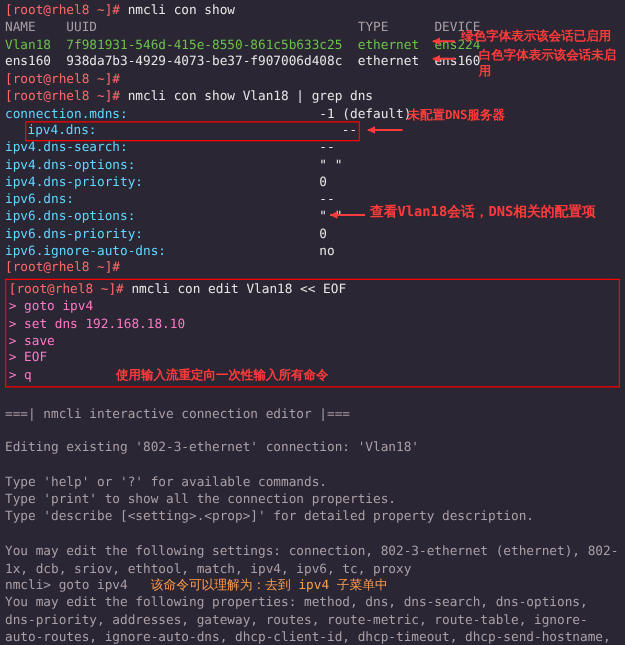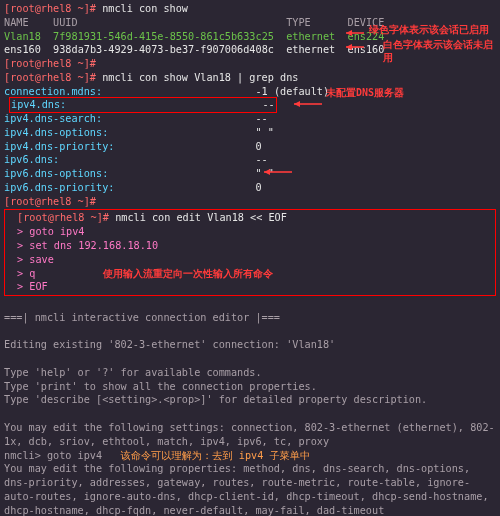--- a/index.html
+++ b/index.html
@@ -5,21 +5,21 @@
   html,body{margin:0;padding:0;background:#2b2633;font-family:Menlo,Consolas,"DejaVu Sans Mono",monospace;font-size:10.2px;line-height:1.35;color:#ccc}
   .term{width:500px;min-height:516px;padding:2px 4px;box-sizing:border-box;position:relative}
   .ln{white-space:pre}
   .w{color:#e6e6e6}
   .g{color:#6cc24a}
   .gr{color:#a99fa7}
   .r{color:#ff6a6a}
   .cy{color:#5fd7ff}
   .mg{color:#ff79c6}
   .or{color:#ff9d4a}
-  .box{border:1px solid #ff0000;display:inline-block;padding:0 1px;margin:-1px 5px}
+  .box{border:1px solid #ff0000;display:inline-block;padding:0 1px;margin:-1px 16px}
   .ann{color:#ff3b3b;font-weight:700}
   svg.arr{display:inline-block;vertical-align:middle}
 </style>
 </head>
 <body>
 
 <div class="term">
 
 <div class="ln"><span class="r">[root@rhel8 ~]# </span><span class="w">nmcli con show</span></div>
 
@@ -44,40 +44,42 @@
 
 <div style="position:relative">
 <div class="ln"><span class="cy">connection.mdns:</span>                         <span class="w">-1 (default)</span></div>
 <div class="ln"><span class="box"><span class="cy">ipv4.dns:</span>                                <span class="w">--</span></span></div>
 <div class="ln"><span class="cy">ipv4.dns-search:</span>                         <span class="w">--</span></div>
 <div class="ln"><span class="cy">ipv4.dns-options:</span>                        <span class="w">" "</span></div>
 <div class="ln"><span class="cy">ipv4.dns-priority:</span>                       <span class="w">0</span></div>
 <div class="ln"><span class="cy">ipv6.dns:</span>                                <span class="w">--</span></div>
 <div class="ln"><span class="cy">ipv6.dns-options:</span>                        <span class="w">" "</span></div>
 <div class="ln"><span class="cy">ipv6.dns-priority:</span>                       <span class="w">0</span></div>
+<div class="ln"><span class="cy">ipv6.ignore-auto-dns:</span>                    <span class="w">no</span></div>
 <svg class="arr" style="position:absolute;left:290px;top:14px" width="30" height="10">
         <line x1="0" y1="5" x2="28" y2="5" stroke="#ff3b3b" stroke-width="1.6"></line>
         <polygon points="0,5 6,2 6,8" fill="#ff3b3b"></polygon>
       </svg>
 <span class="ann" style="position:absolute;left:322px;top:1px;font-size:10px">未配置DNS服务器</span>
 <svg class="arr" style="position:absolute;left:260px;top:82px" width="30" height="10">
         <line x1="0" y1="5" x2="28" y2="5" stroke="#ff3b3b" stroke-width="1.6"></line>
         <polygon points="0,5 6,2 6,8" fill="#ff3b3b"></polygon>
       </svg>
+<span class="ann" style="position:absolute;left:292px;top:78px;font-size:11px">查看Vlan18会话，DNS相关的配置项</span>
 </div>
 
 <div class="ln"><span class="r">[root@rhel8 ~]# </span></div>
 
-<div style="border:1px solid #ff0000;padding:1px 12px;margin:1px 0;position:relative">
+<div style="border:1px solid #ff0000;padding:1px 2px;margin:1px 0;position:relative">
 <div class="ln"><span class="r">[root@rhel8 ~]# </span><span class="w">nmcli con edit Vlan18 &lt;&lt; EOF</span></div>
 <div class="ln mg">&gt; goto ipv4</div>
 <div class="ln mg">&gt; set dns 192.168.18.10</div>
 <div class="ln mg">&gt; save</div>
+<div class="ln mg">&gt; EOF</div>
 <div class="ln"><span class="mg">&gt; q</span>           <span class="ann" style="font-size:10px">使用输入流重定向一次性输入所有命令</span></div>
-<div class="ln mg">&gt; EOF</div>
 </div>
 
 <div class="ln gr">&nbsp;</div>
 <div class="ln gr">===| nmcli interactive connection editor |===</div>
 <div class="ln gr">&nbsp;</div>
 <div class="ln gr">Editing existing '802-3-ethernet' connection: 'Vlan18'</div>
 <div class="ln gr">&nbsp;</div>
 <div class="ln gr">Type 'help' or '?' for available commands.</div>
 <div class="ln gr">Type 'print' to show all the connection properties.</div>
 <div class="ln gr">Type 'describe [&lt;setting&gt;.&lt;prop&gt;]' for detailed property description.</div>

